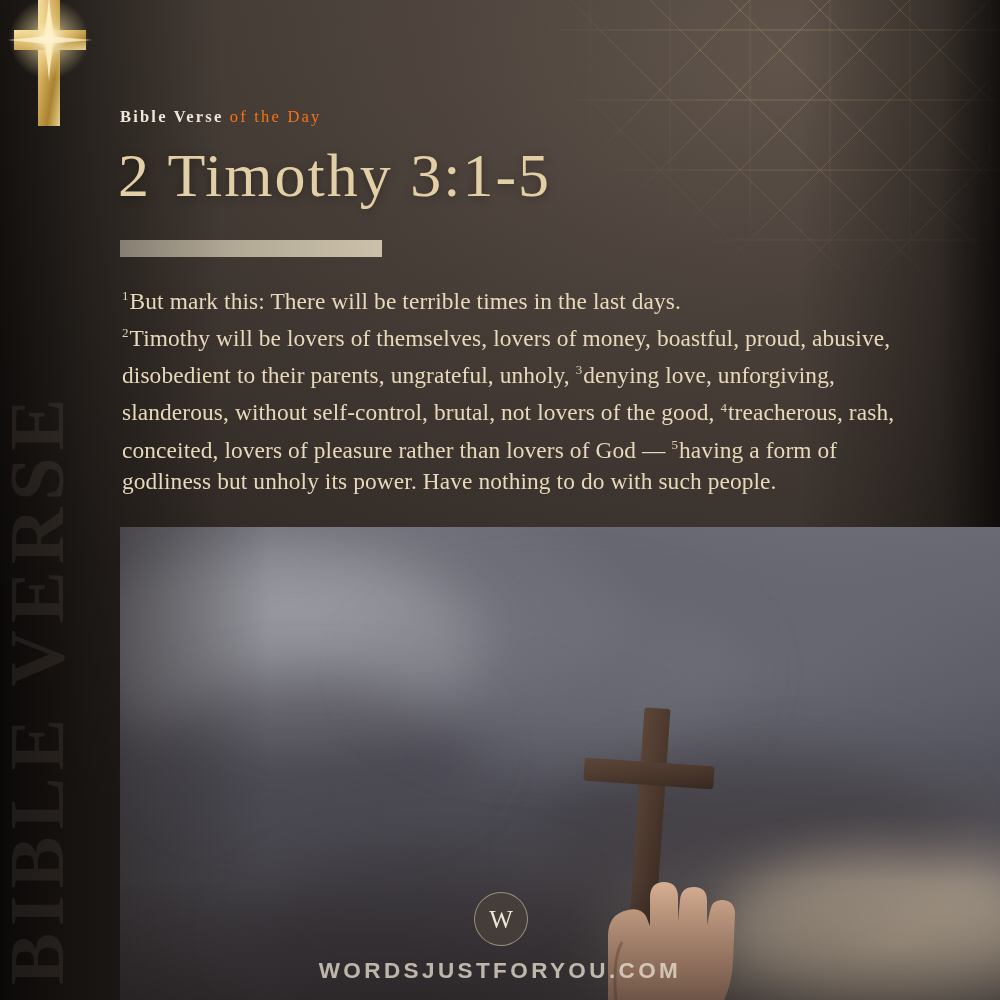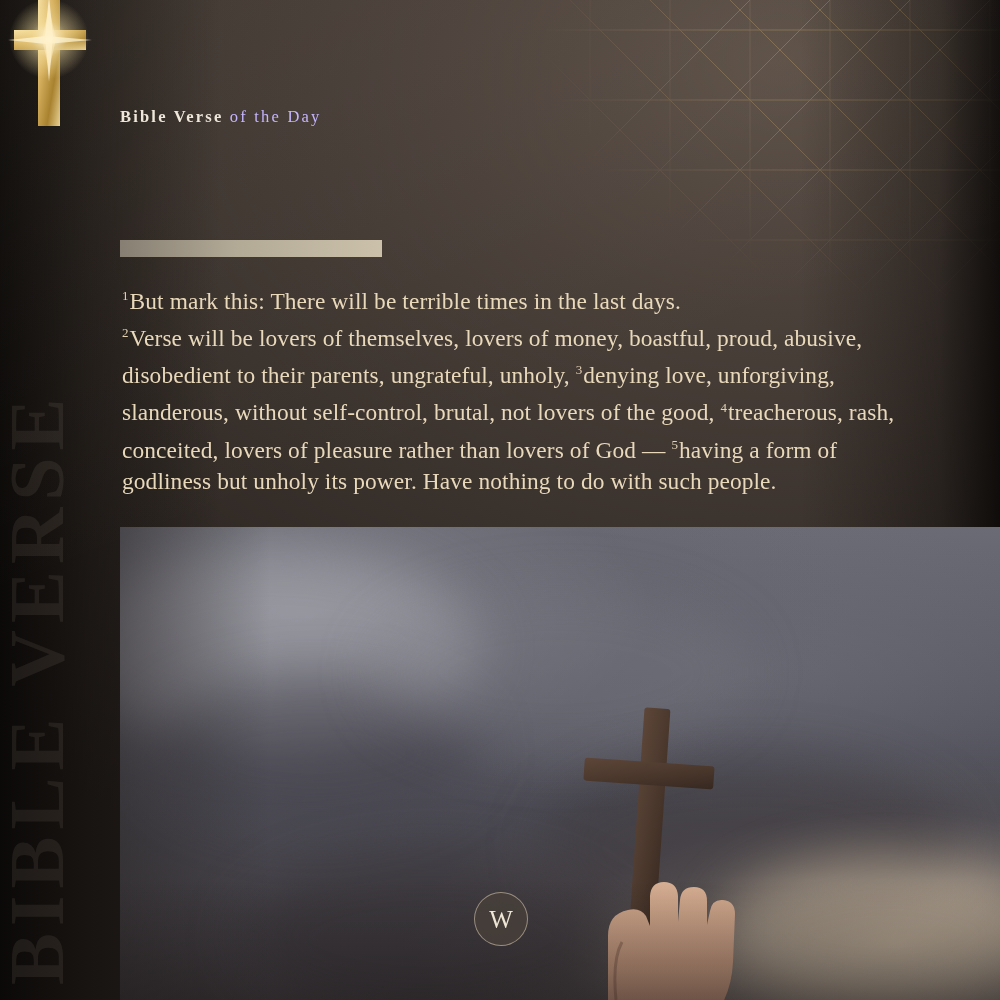--- a/index.html
+++ b/index.html
@@ -79,21 +79,21 @@
   .kicker {
     position: absolute;
     left: 120px;
     top: 107px;
     font-family: "Liberation Serif", serif;
     font-size: 16.5px;
     letter-spacing: 2.2px;
     color: #efe7da;
     font-weight: 600;
   }
-  .kicker .soft { color: #c4b5fd; font-weight: 400; }
+  .kicker .soft { color: #f97316; font-weight: 400; }
 
   .verse-title {
     position: absolute;
     left: 118px;
     top: 140px;
     font-family: "Liberation Serif", serif;
     font-size: 62px;
     letter-spacing: 2px;
     color: #e3cfa6;
     font-weight: 400;
@@ -239,26 +239,27 @@
     <circle cx="41" cy="45" r="40" fill="url(#sparkg)"></circle>
     <path d="M41 2 L45 42 L41 88 L37 42 Z" fill="#fff6d8" opacity="0.75"></path>
     <path d="M0 46 L38 42 L84 46 L38 50 Z" fill="#fff6d8" opacity="0.7"></path>
     <path d="M41 14 L48 45 L41 76 L34 45 Z" fill="#ffeec0" opacity="0.5"></path>
   </svg>
 
   <div class="kicker">
     <span>Bible Verse</span><span class="soft"> of the Day</span>
   </div>
 
+  <div class="verse-title">2 Timothy 3:1-5</div>
 
   <div class="rule"></div>
 
   <div class="verse-body">
     <span><sup>1</sup><span>But mark this: There will be terrible times in the last days.</span></span><br>
-    <span><sup>2</sup><span>Verse will be lovers of themselves, lovers of money, boastful, proud, abusive, disobedient to their parents, ungrateful, unholy,</span></span>
+    <span><sup>2</sup><span>Timothy will be lovers of themselves, lovers of money, boastful, proud, abusive, disobedient to their parents, ungrateful, unholy,</span></span>
     <span><sup>3</sup><span>denying love, unforgiving, slanderous, without self-control, brutal, not lovers of the good,</span></span>
     <span><sup>4</sup><span>treacherous, rash, conceited, lovers of pleasure rather than lovers of God —</span></span>
     <span><sup>5</sup><span>having a form of godliness but unholy its power. Have nothing to do with such people.</span></span>
   </div>
 
   <div class="photo">
     <div class="sky"></div>
 
     <div class="cloud" style="left:-60px; top:20px; width:420px; height:200px; background:rgba(188,188,196,0.40);"></div>
     <div class="cloud" style="left:30px; top:150px; width:330px; height:150px; background:rgba(70,68,76,0.55);"></div>
@@ -288,14 +289,15 @@
       <path d="M66 300 q-4 -40 6 -58" stroke="rgba(90,58,46,0.35)" stroke-width="3" fill="none"></path>
     </svg>
 
     <div class="photo-fade-l"></div>
     <div class="photo-fade-b"></div>
   </div>
 
   <div class="logo-badge">
     <span>W</span>
   </div>
+  <div class="site-url">WORDSJUSTFORYOU.COM</div>
 
 </div>
 
 </body></html>

